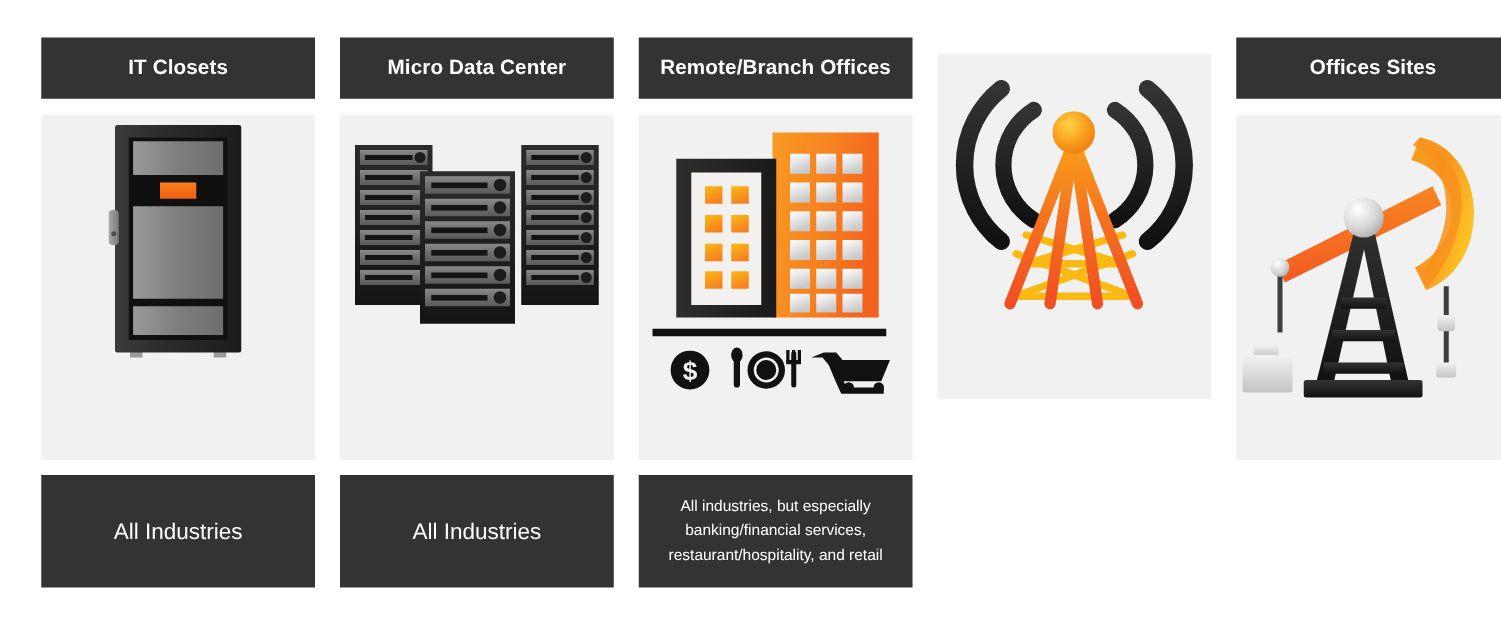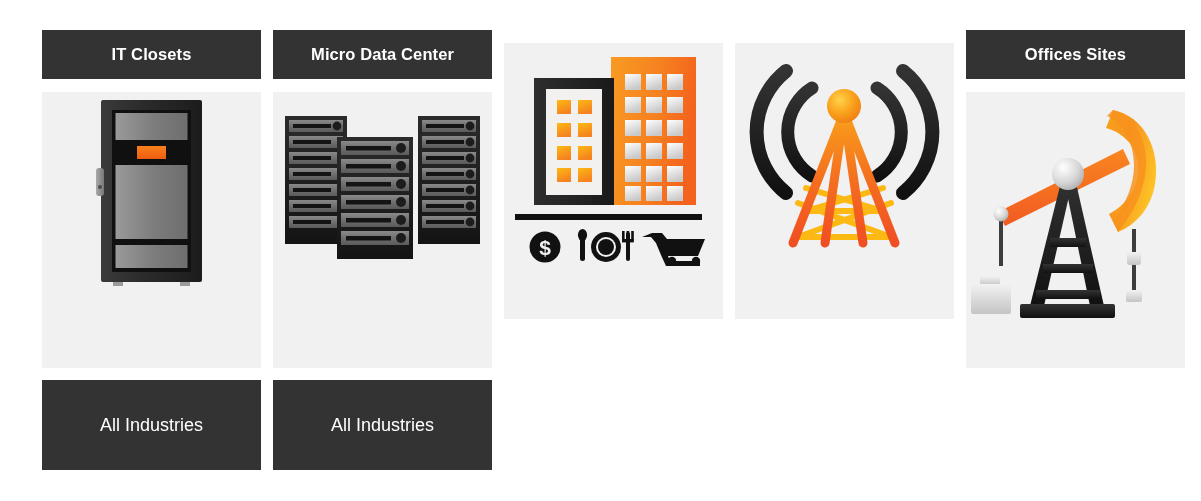--- a/index.html
+++ b/index.html
@@ -13,22 +13,22 @@
     font-family: "Liberation Sans", sans-serif;
     overflow: hidden;
   }
   .board {
     position: absolute;
     left: 0; top: 0;
     width: 1201px;
     height: 501px;
     display: grid;
     grid-template-columns: repeat(5, 219px);
-    column-gap: 12px;
-    padding: 30px 33px 28px 42px;
+    column-gap: 20px;
+    padding: 30px 33px 28px 33px;
     box-sizing: border-box;
   }
   .col {
     display: flex;
     flex-direction: column;
   }
   .hdr {
     height: 49px;
     background: #333333;
     color: #ffffff;
@@ -222,20 +222,21 @@
             <circle cx="128" cy="128" r="5"></circle>
             <circle cx="128" cy="146" r="5"></circle>
           </g>
         </g>
       </svg>
     </div>
     <div class="ftr">All Industries</div>
   </div>
 
   <div class="col">
+    <div class="hdr">Remote/Branch Offices</div>
     <div class="panel">
       <svg class="art" viewBox="0 0 219 276">
         <defs>
           <linearGradient id="g_tower" x1="0" y1="0" x2="1" y2="0.25">
             <stop offset="0" stop-color="#f99b23"></stop>
             <stop offset="0.55" stop-color="#f68220"></stop>
             <stop offset="1" stop-color="#f4631d"></stop>
           </linearGradient>
           <linearGradient id="g_win_w" x1="0" y1="0" x2="0.4" y2="1">
             <stop offset="0" stop-color="#ffffff"></stop>
@@ -306,20 +307,27 @@
           <rect x="118" y="196" width="11.8" height="3.4"></rect>
         </g>
 
         <g fill="#111111">
           <path d="M148 190 h10 l5 6 h38 l-7 17 h-30 l2 5 h30 v5 h-34 l-5 -11 -5 -12 -5 -6 h-9 z"></path>
           <circle cx="168" cy="218" r="4.2"></circle>
           <circle cx="192" cy="218" r="4.2"></circle>
         </g>
       </svg>
     </div>
+    <div class="ftr small">
+      <span>
+        <span>All industries, but especially</span><br>
+        <span>banking/financial services,</span><br>
+        <span>restaurant/hospitality, and retail</span>
+      </span>
+    </div>
   </div>
 
   <div class="col">
     <div class="panel">
       <svg class="art" viewBox="0 0 219 276">
         <defs>
           <linearGradient id="g_leg" x1="0" y1="0" x2="0" y2="1">
             <stop offset="0" stop-color="#f9a01b"></stop>
             <stop offset="0.5" stop-color="#f4701f"></stop>
             <stop offset="1" stop-color="#f04e23"></stop>

